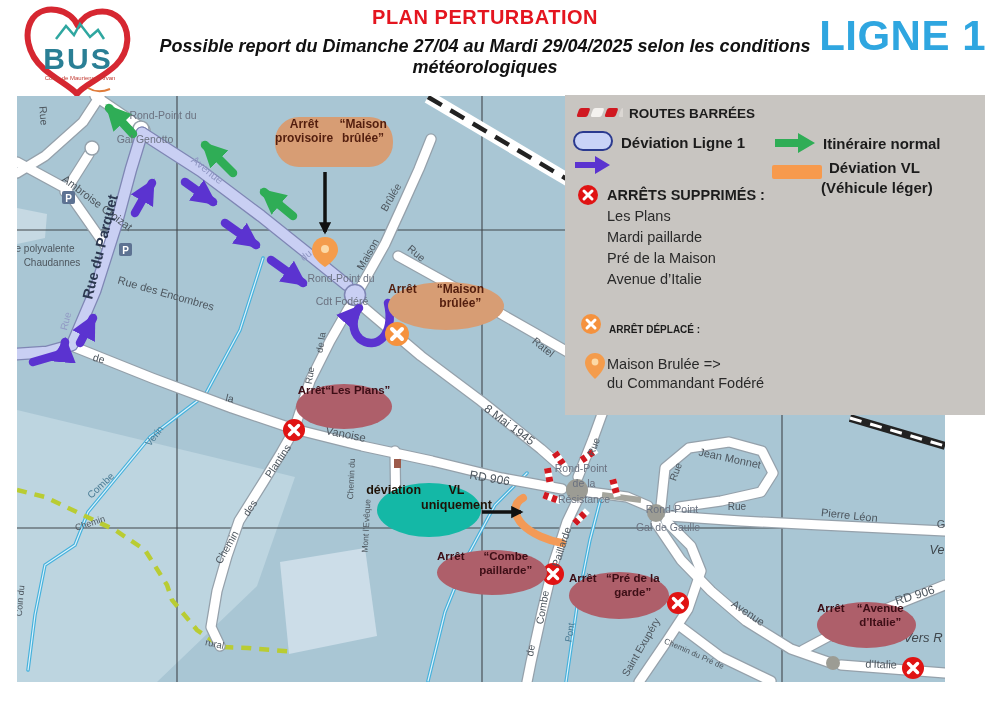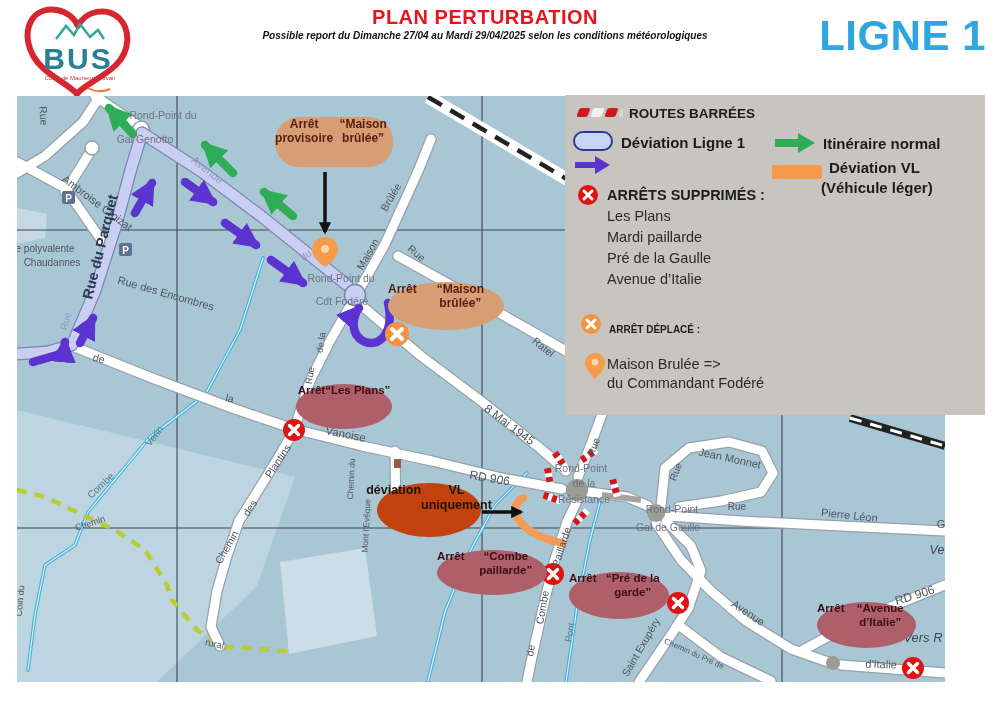--- a/index.html
+++ b/index.html
@@ -3,30 +3,30 @@
 <meta charset="utf-8">
 <style>
   html,body{margin:0;padding:0;background:#fff;}
   .page{position:relative;width:1000px;height:707px;background:#fff;overflow:hidden;
         font-family:"Liberation Sans",sans-serif;}
   
   .logo{position:absolute;left:16px;top:2px;width:124px;height:94px;}
   .titles{position:absolute;left:150px;right:180px;top:6px;text-align:center;}
   .t1{color:#e4151f;font-size:20px;font-weight:800;letter-spacing:.5px;}
   .t2{color:#e4151f;font-size:17px;font-weight:800;margin-top:5px;}
-  .t3{color:#111;font-size:10px;font-style:italic;font-weight:600;margin-top:1px;}
+  .t3{color:#111;font-size:18px;font-style:italic;font-weight:600;margin-top:7px;}
   .ligne{position:absolute;right:14px;top:12px;color:#2fa6e0;font-size:42px;font-weight:800;letter-spacing:.5px;}
   
   .map{position:absolute;left:17px;top:96px;width:928px;height:586px;}
   .callout{position:absolute;display:flex;justify-content:center;
            text-align:center;font-weight:700;line-height:1.18;}
   .callout span{display:block;}
   .c-tan{background:#d79d74;color:#531e0e;font-size:12px;}
   .c-mar{background:#ae5f6a;color:#3d0e16;font-size:11.5px;border-radius:50%;}
-  .c-org{background:#c2410c;color:#1f1206;font-size:12.5px;border-radius:50%;}
+  .c-org{background:#14b8a6;color:#1f1206;font-size:12.5px;border-radius:50%;}
   
   .legend{position:absolute;left:565px;top:95px;width:420px;height:320px;background:#c8c5c1;color:#1c1c1c;}
   .legend .abs{position:absolute;}
   .lg-h{font-size:13.5px;font-weight:800;}
   .lg-b{font-size:15px;font-weight:700;}
   .lg-t{font-size:14.5px;color:#2a2a2a;}
   .pill{background:#c9d3f7;border:2.5px solid #2b3a8f;border-radius:11px;}
   .obar{background:#f79a4d;border-radius:2px;}
 </style>
 </head>
@@ -347,21 +347,21 @@
     <span class="abs lg-b" style="left:264px;top:64px;">Déviation VL</span>
     <span class="abs lg-b" style="left:256px;top:84px;">(Véhicule léger)</span>
 
     <svg class="abs" style="left:12px;top:89px;" width="22" height="22">
       <circle cx="11" cy="11" r="10" fill="#e01313"></circle>
         <path d="M7,7 L15,15 M15,7 L7,15" stroke="#fff" stroke-width="3" stroke-linecap="round"></path>
     </svg>
     <span class="abs lg-h" style="left:42px;top:92px;font-size:14.5px;">ARRÊTS SUPPRIMÉS :</span>
     <div class="abs lg-t" style="left:42px;top:113px;">Les Plans</div>
     <div class="abs lg-t" style="left:42px;top:134px;">Mardi paillarde</div>
-    <div class="abs lg-t" style="left:42px;top:155px;">Pré de la Gaulle</div>
+    <div class="abs lg-t" style="left:42px;top:155px;">Pré de la Maison</div>
     <div class="abs lg-t" style="left:42px;top:176px;">Avenue d’Italie</div>
 
     <svg class="abs" style="left:15px;top:218px;" width="22" height="22">
       <circle cx="11" cy="11" r="10" fill="#f5923e"></circle>
         <path d="M7,7 L15,15 M15,7 L7,15" stroke="#fff" stroke-width="3" stroke-linecap="round"></path>
     </svg>
     <span class="abs lg-h" style="left:44px;top:221px;font-size:10px;margin-top:8px;">ARRÊT DÉPLACÉ :</span>
     <div class="abs lg-t" style="left:42px;top:241px;margin-top:20px;">Maison Brulée =&gt;</div>
 
     <svg class="abs" style="left:18px;top:256px;" width="24" height="32">

